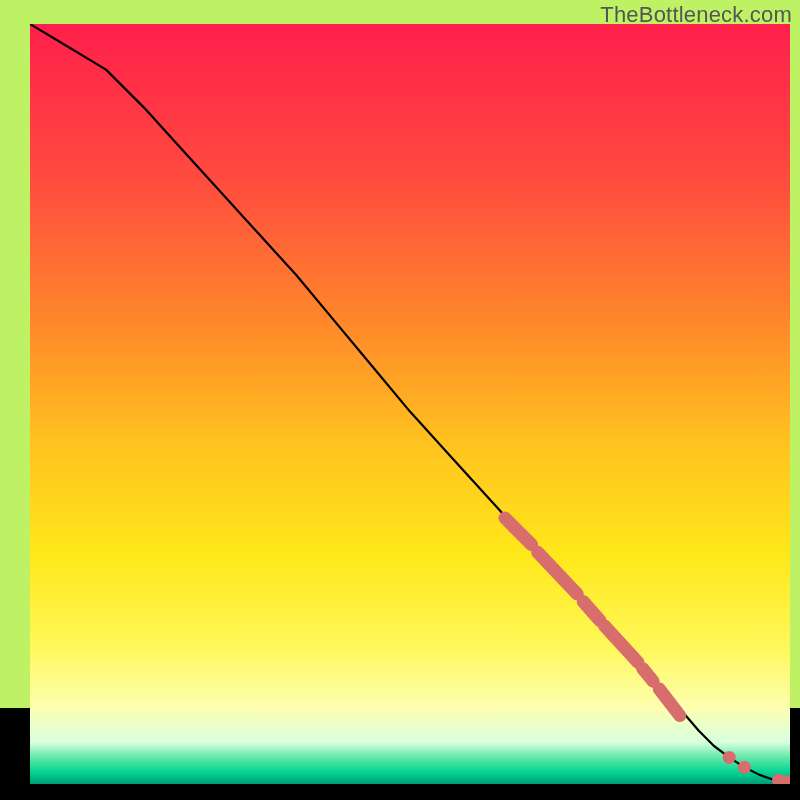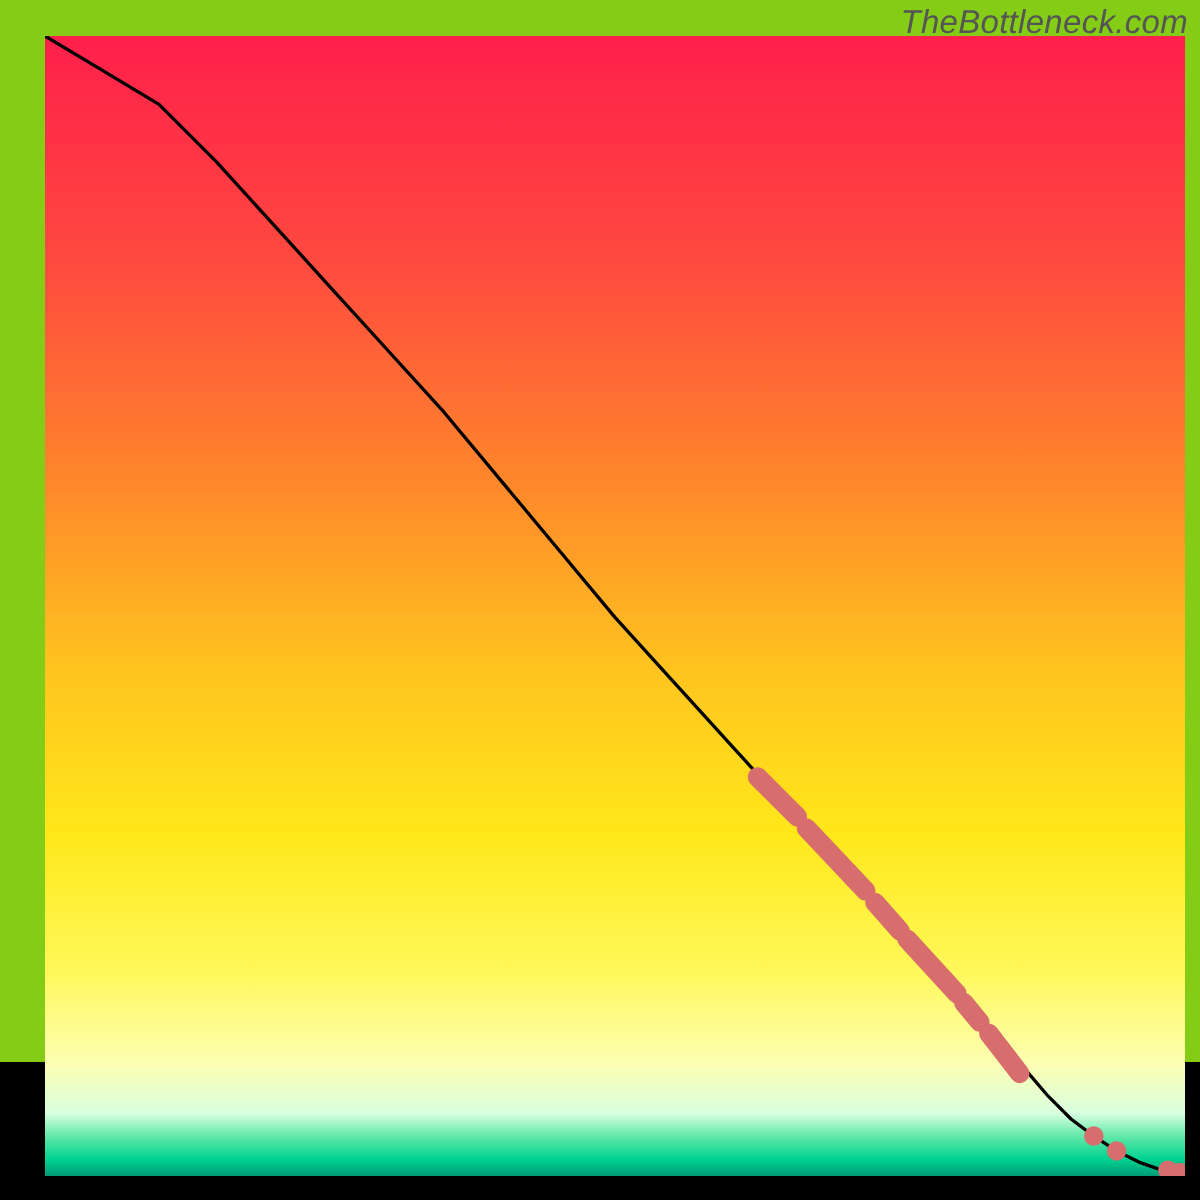--- a/index.html
+++ b/index.html
@@ -8,22 +8,21 @@
     width: 800px;
     height: 800px;
     overflow: hidden;
     background: #000;
     font-family: Arial, Helvetica, sans-serif;
   }
   .frame {
     position: relative;
     width: 800px;
     height: 708px;
-    background: #84cc16;
-    font-style: italic;
+    background: #bef264;
   }
   .watermark {
     position: absolute;
     top: 2px;
     right: 8px;
     color: #555;
     font-size: 22px;
     font-weight: 500;
     letter-spacing: 0.2px;
     z-index: 5;

